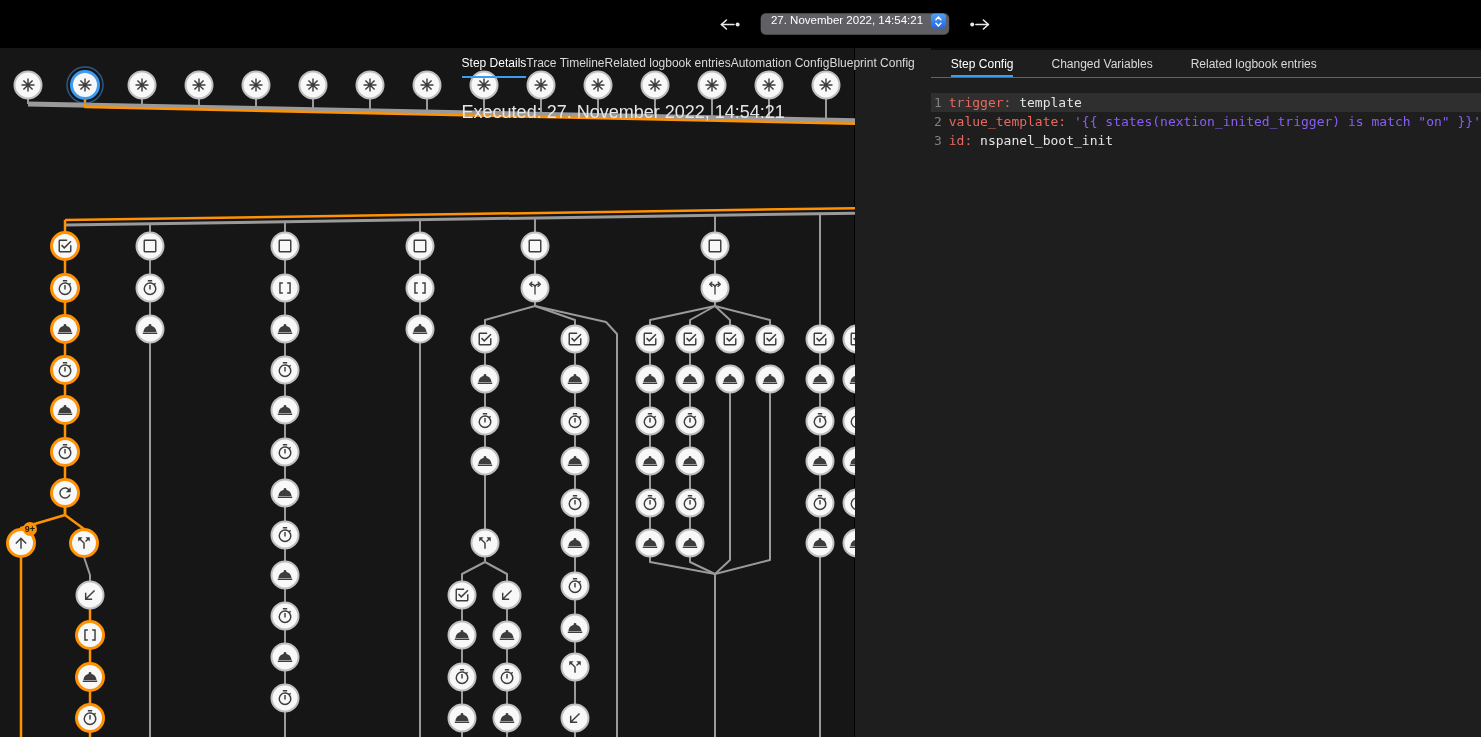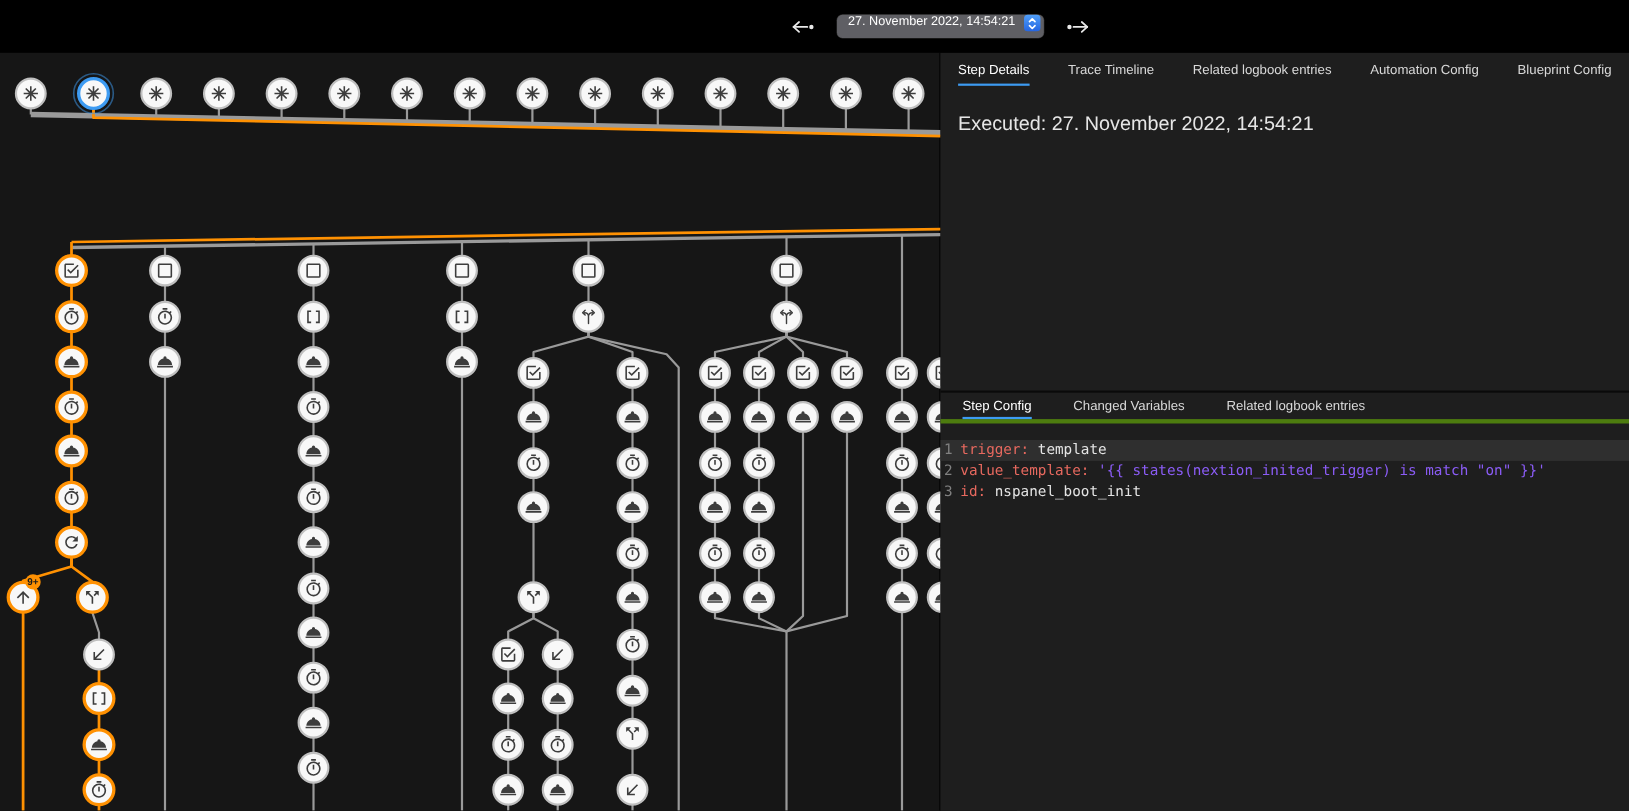--- a/index.html
+++ b/index.html
@@ -13,28 +13,28 @@
   .nav-arrow { background:none; border:none; padding:4px 6px; display:flex; align-items:center; cursor:pointer; }
   .trace-select { display:flex; gap:8px; background:#5f5f64; height:21px;
     border-radius:5px; padding:0 3px 0 10px; box-shadow:0 0 0 .5px rgba(255,255,255,.18), 0 1px 2px rgba(0,0,0,.5);
     color:#fff; font-size:11.5px; cursor:pointer; white-space:nowrap; }
   .stepper { width:15px; height:15px; border-radius:3.5px;
     background:linear-gradient(#509ff9,#2465e2); display:flex; align-items:center; justify-content:center; }
 
   
   .content { display:flex; height:689px; }
   .graph-panel { width:855px; height:689px; background:#161616; border-right:1px solid #000; flex:none; }
-  .right-panels { flex:1; display:flex; flex-direction:column; background:#1e1e1e; min-width:0;justify-content:flex-end; }
+  .right-panels { flex:1; display:flex; background:#1e1e1e; min-width:0;justify-content:flex-end; }
   .details-panel { height:307px; flex:none; }
   .config-panel { flex:1; border-top:2px solid #0a0a0a; }
 
   
   .tabs { display:flex; align-items:stretch; height:30px; }
   .tabs-top { justify-content:space-between; padding:0 16px; }
-  .tabs-bottom { gap:38px; padding:0 20px; height:28px; border-bottom:4px solid #4d7c0f; }
+  .tabs-bottom { gap:38px; padding:0 20px; height:28px; border-bottom:1px solid #4d7c0f; }
   .tab { display:flex; align-items:center; font-size:12px; color:#d9d9d9; cursor:pointer;
     border-bottom:2px solid transparent; padding-top:2px; white-space:nowrap; }
   .tab.selected { color:#fff; border-bottom-color:#3d9bf2; }
 
   .executed { margin:24px 16px 0; font-size:18px; color:#e6e6e6; }
 
   
   .code-area { margin-top:15px; font-family:"DejaVu Sans Mono", monospace; font-size:13px; line-height:19px; }
   .code-line { display:flex; height:19px; }
   .code-line.active { background:#2f2f2f; }

